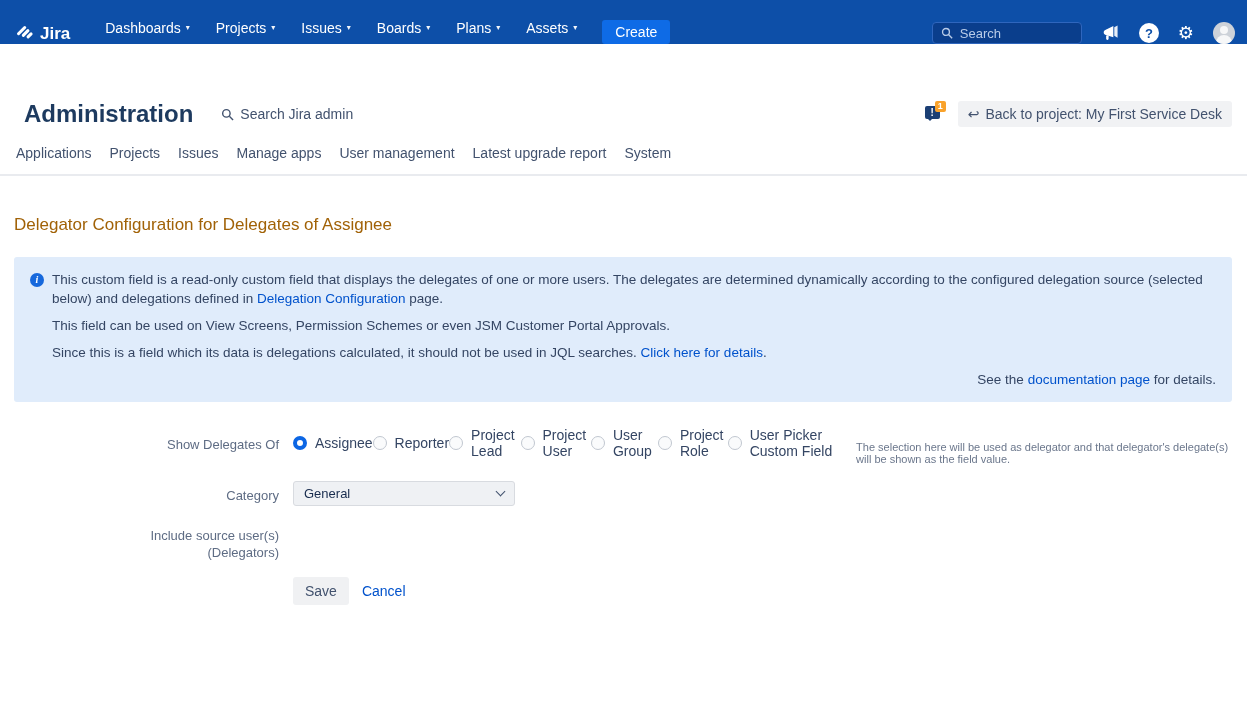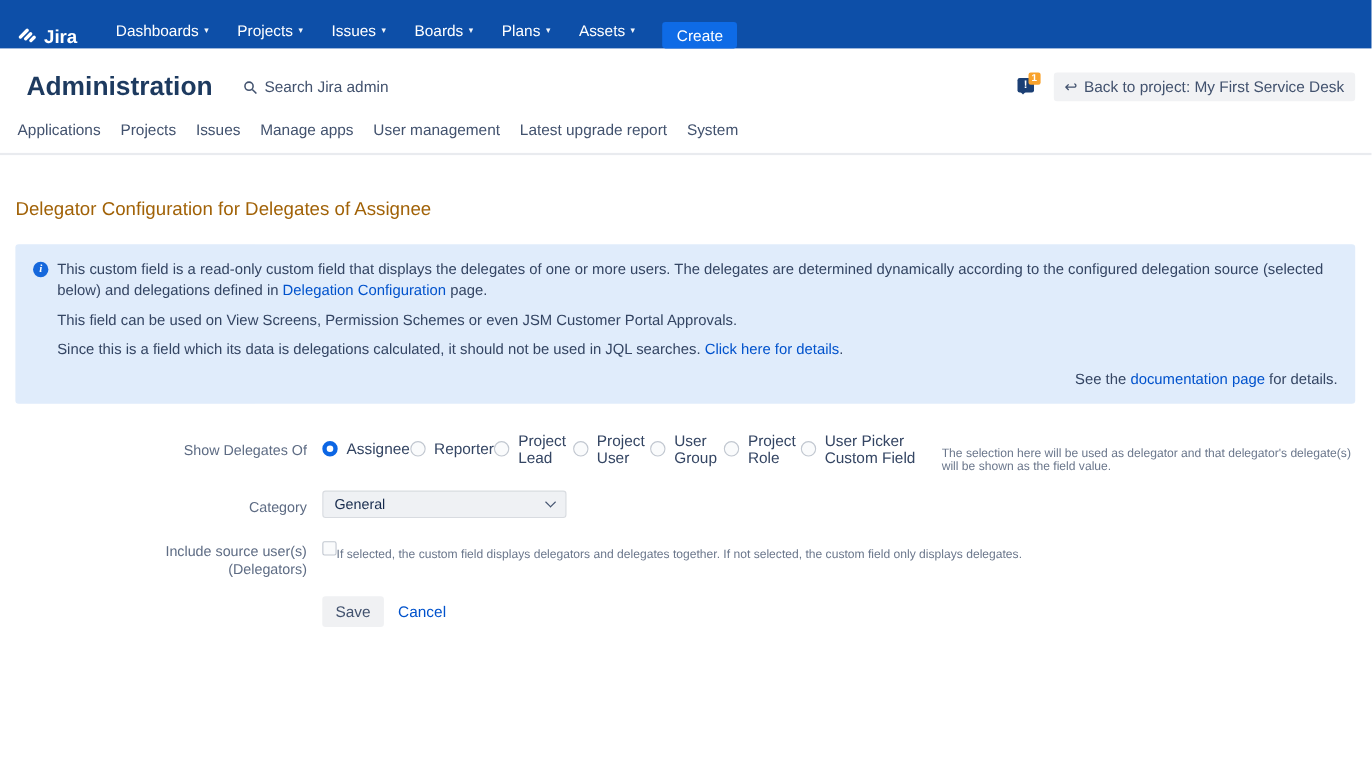--- a/index.html
+++ b/index.html
@@ -27,21 +27,21 @@
     align-items:center; justify-content:center; }
   .gear-glyph { font-family:"DejaVu Sans", sans-serif; font-size:18px; line-height:1; }
   .avatar { width:22px; height:22px; border-radius:50%; background:#CDD2D9;
     overflow:hidden; position:relative; }
   .avatar::before { content:""; position:absolute; width:8px; height:8px;
     border-radius:50%; background:#F6F7F8; left:7px; top:4px; }
   .avatar::after { content:""; position:absolute; width:16px; height:10px;
     border-radius:8px 8px 0 0; background:#F6F7F8; left:3px; top:13px; }
 
   
-  .admin-header { display:flex; align-items:center; padding:21px 15px 15px 24px; }
+  .admin-header { display:flex; align-items:center; padding:21px 15px 15px 24px;margin-top:35px; }
   .admin-title { font-size:24px; font-weight:bold; color:#1D3A5F; }
   .admin-search { display:flex; align-items:center; gap:6px; margin-left:28px;
     color:#42526E; font-size:14px; cursor:pointer; }
   .header-right { margin-left:auto; display:flex; align-items:center; gap:15px; }
   .notif { position:relative; width:18px; height:16px; cursor:pointer; }
   .notif .bubble { width:15px; height:13px; background:#1B3F74; border-radius:2px;
     color:#fff; font-size:10px; font-weight:bold; text-align:center; line-height:13px; }
   .notif .bubble::after { content:""; position:absolute; left:2px; top:12px;
     border:3px solid transparent; border-top-color:#1B3F74; }
   .notif .badge { position:absolute; top:-5px; right:-3px; background:#F9A22B;
@@ -141,20 +141,43 @@
     <span>Plans</span>
     <span class="chev">▾</span>
   </div>
   <div class="nav-item">
     <span>Assets</span>
     <span class="chev">▾</span>
   </div>
 
   <button class="create-btn">Create</button>
 
+  <div class="nav-right">
+    <div class="nav-search">
+      <span>
+        <svg width="12" height="12" viewBox="0 0 14 14" fill="none" stroke="#B9CCE8" stroke-width="1.6">
+          <circle cx="5.8" cy="5.8" r="4"></circle>
+            <line x1="9" y1="9" x2="13" y2="13"></line>
+        </svg>
+      </span>
+      <span>Search</span>
+    </div>
+    <span class="icon-btn">
+      <svg width="19" height="17" viewBox="0 0 20 18" fill="#fff">
+        <path d="M13 1 L13 13 L5 10.5 C3.6 10.1 2.8 9.2 2.8 7.8 C2.8 6.4 3.6 5.3 5 4.9 Z"></path>
+        <path d="M14 2.5 L17.5 0.5 L17.5 13.5 L14 11.5 Z" opacity=".9"></path>
+        <rect x="5.4" y="10.8" width="2.6" height="5" rx="1.2"></rect>
+      </svg>
+    </span>
+    <span class="help-circle">
+      <span>?</span>
+    </span>
+    <span class="icon-btn gear-glyph">⚙</span>
+    <span class="avatar"></span>
+  </div>
 </div>
 
 <div class="admin-header">
   <span class="admin-title">Administration</span>
   <div class="admin-search">
     <span>
       <svg width="13" height="13" viewBox="0 0 14 14" fill="none" stroke="#42526E" stroke-width="1.5">
         <circle cx="5.8" cy="5.8" r="4"></circle>
           <line x1="9" y1="9" x2="13" y2="13"></line>
       </svg>
@@ -239,24 +262,20 @@
           <span class="select-chev"></span>
         </div>
       </div>
     </div>
 
     <div class="form-row include-row">
       <div class="form-label">
         <div>Include source user(s)</div>
         <div>(Delegators)</div>
       </div>
-      <div class="controls">
-        <span class="checkbox"></span>
-        <div class="help-text include-help">If selected, the custom field displays delegators and delegates together. If not selected, the custom field only displays delegates.</div>
-      </div>
     </div>
 
     <div class="form-row buttons-row">
       <div></div>
       <div class="controls inline" style="flex-direction:row;align-items:center;">
         <button class="btn-save">Save</button>
         <a class="link btn-cancel">Cancel</a>
       </div>
     </div>
 

